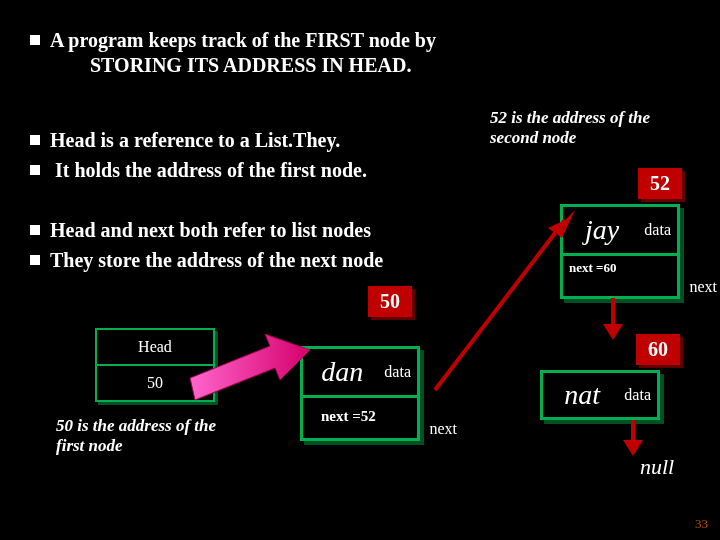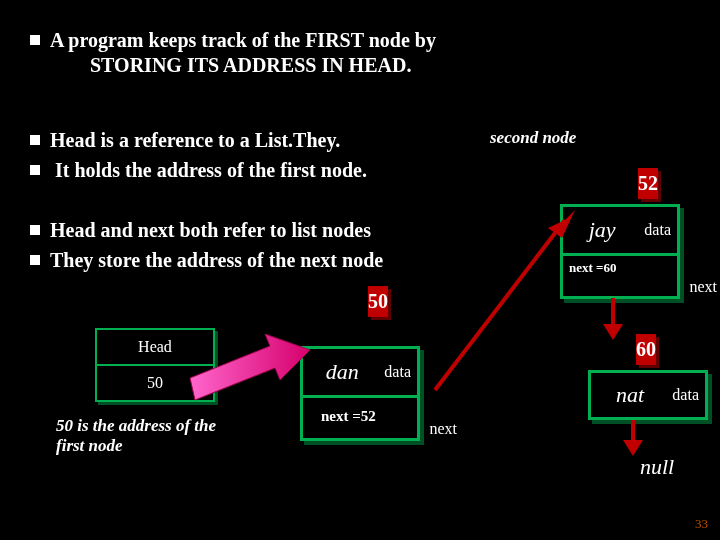--- a/index.html
+++ b/index.html
@@ -34,41 +34,41 @@
     font-style: italic;
     font-size: 17px;
     line-height: 1.2;
   }
   .addr-box {
     position: absolute;
     background: #c00000;
     color: #fff;
     font-weight: bold;
     font-size: 20px;
-    padding: 4px 0;
+    padding: 4px 12px;
     box-shadow: 3px 3px 0 #600000;
   }
   .node-box {
     position: absolute;
     width: 120px;
     height: 95px;
     background: #000;
     border: 3px solid #00b050;
     box-shadow: 4px 4px 0 #005025;
   }
   .node-data-row {
     height: 46px;
     display: flex;
     align-items: center;
   }
   .node-data-value {
     flex: 1;
     text-align: center;
     font-style: italic;
-    font-size: 22px;
+    font-size: 28px;
     color: #fff;
   }
   .node-field-label {
     font-size: 16px;
     color: #fff;
     margin-right: 6px;
     margin-left: 3px;
   }
   .node-divider {
     height: 3px;
@@ -145,21 +145,21 @@
 
 <div class="bullet-item" style="left:30px; top:218px;">
   <span class="bullet-marker"></span><span>Head and next  both refer to list nodes</span>
 </div>
 
 <div class="bullet-item" style="left:30px; top:248px;">
   <span class="bullet-marker"></span><span>They  store the address of the next node</span>
 </div>
 
 <div class="annotation" style="left:490px; top:108px; width:210px;">
-  <br>
+  <span>52 is the address of the</span><br>
   <span>second  node</span>
 </div>
 
 <div class="addr-box" style="left:638px; top:168px;">
   <span>52</span>
 </div>
 
 <div class="node-box" style="left:560px; top:204px;">
   <div class="node-data-row">
     <span class="node-data-value">jay</span>
@@ -200,21 +200,21 @@
 
 <div class="annotation" style="left:56px; top:416px; width:230px; background:#000;">
   <span>50 is the address of the</span><br>
   <span>first node</span>
 </div>
 
 <div class="addr-box" style="left:636px; top:334px;">
   <span>60</span>
 </div>
 
-<div class="node-box" style="left:588px; top:370px; height:50px;">
+<div class="node-box" style="left:540px; top:370px; height:50px;">
   <div class="node-data-row" style="height:44px;">
     <span class="node-data-value">nat</span>
     <span class="node-field-label">data</span>
   </div>
 </div>
 
 <div class="null-label" style="left:640px; top:454px;">
   <span>null</span>
 </div>
 

